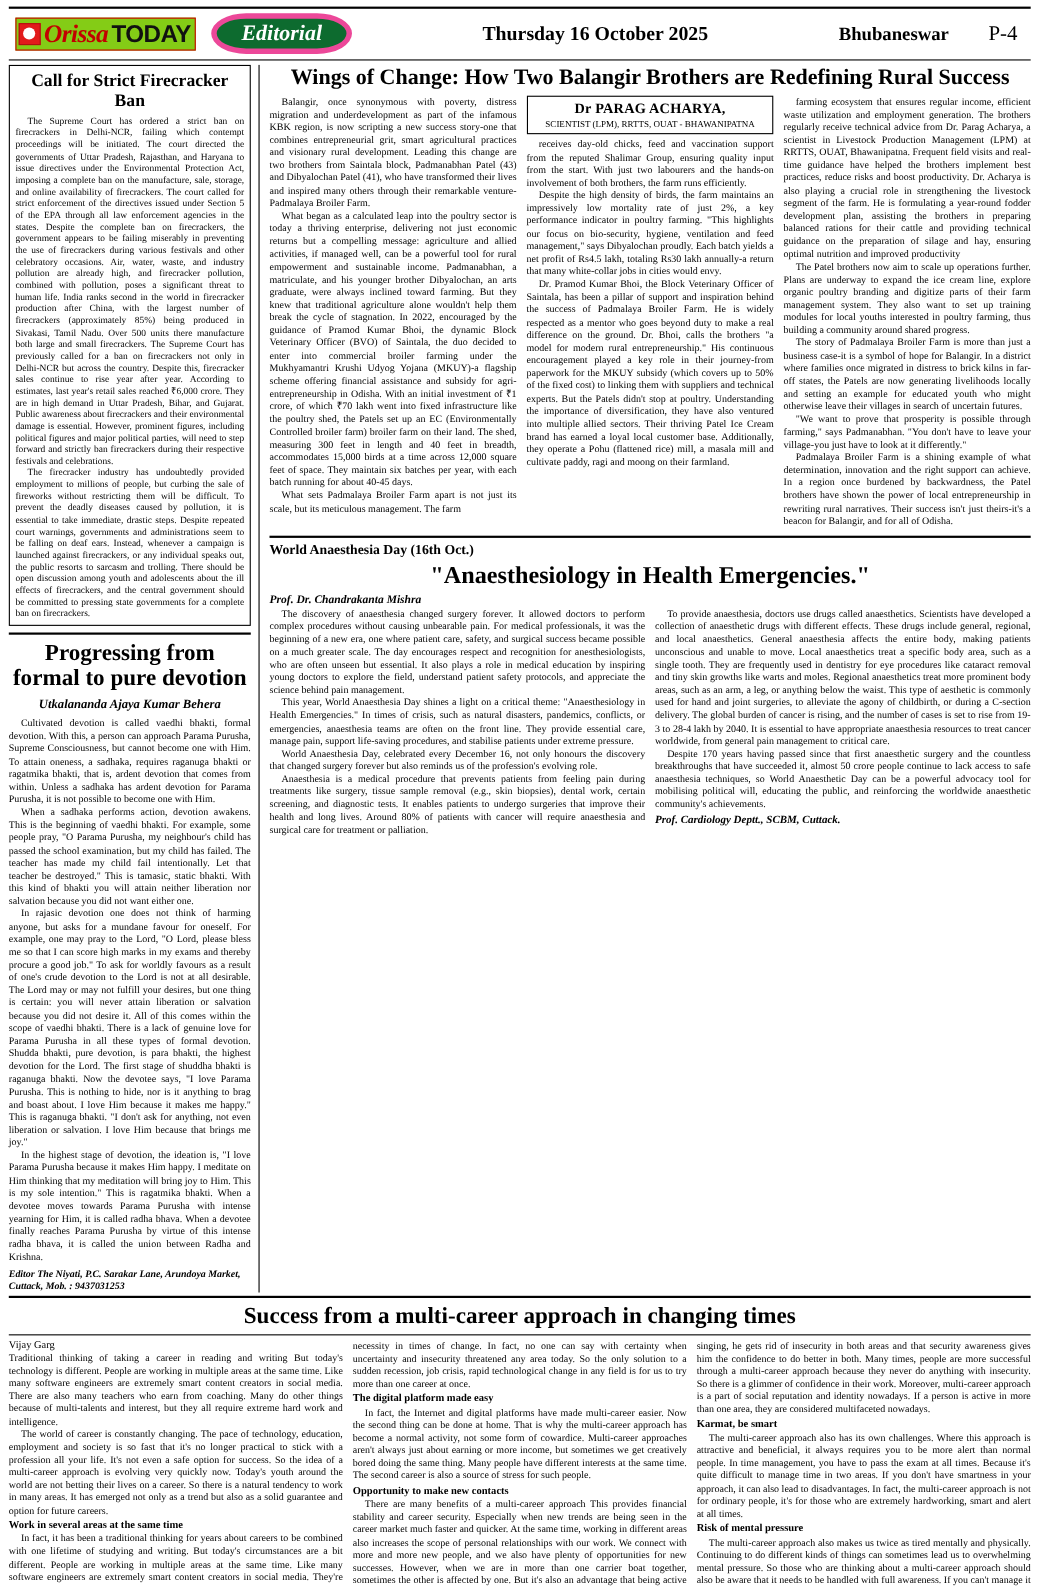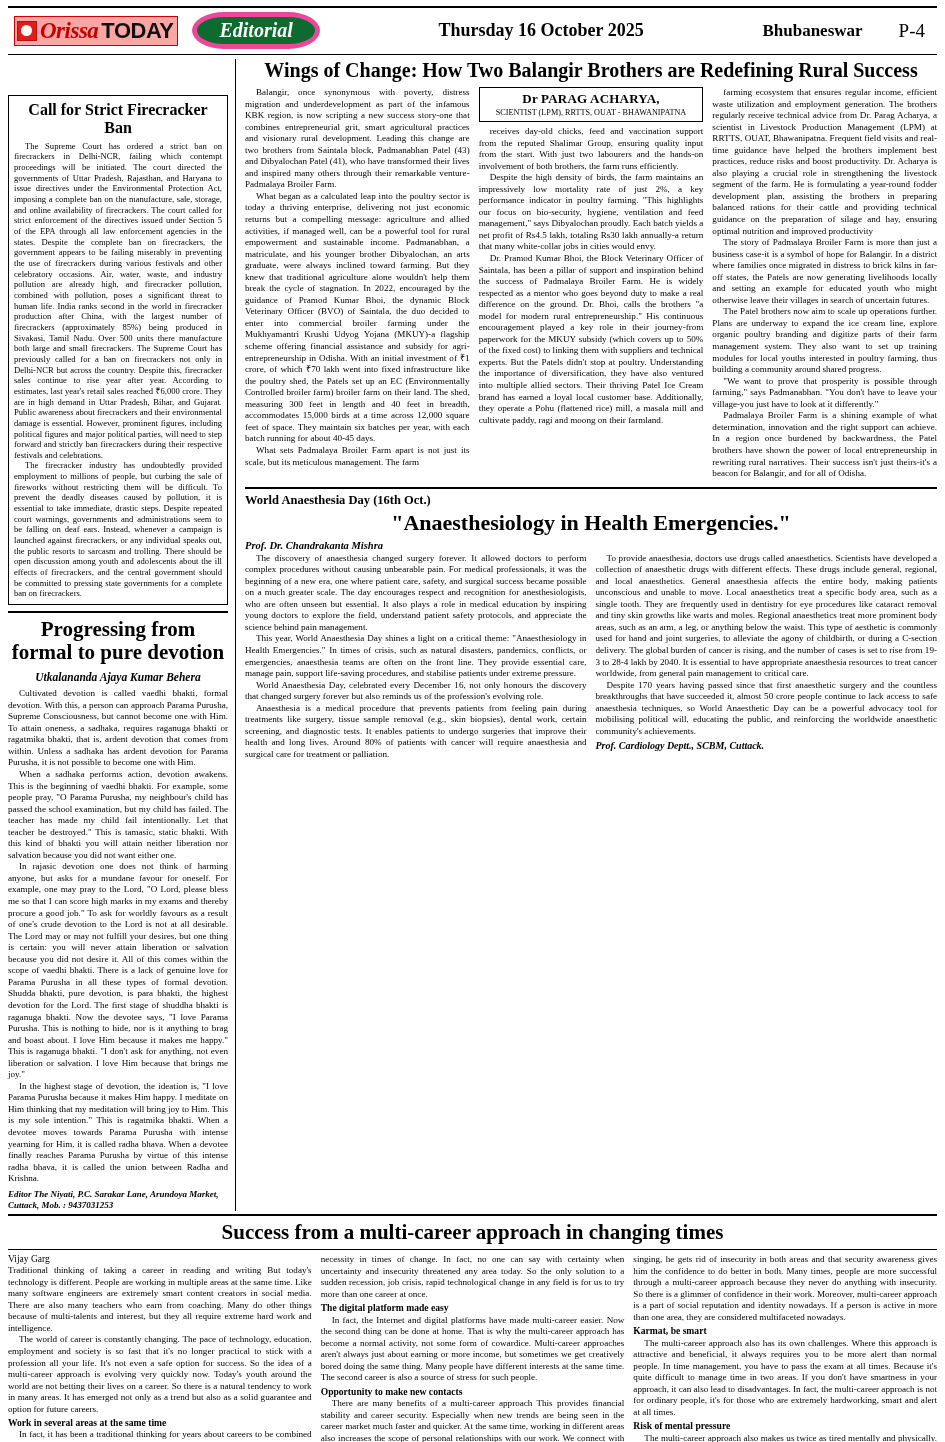--- a/index.html
+++ b/index.html
@@ -28,21 +28,21 @@
     padding: 4px 6px 5px 6px;
     display: flex;
     align-items: center;
     gap: 14px;
   }
   .logo-box {
     display: flex;
     align-items: center;
     border: 1px solid #c00;
     padding: 1px 4px 1px 2px;
-    background: #fca5a5;
+    background: #84cc16;
   }
   .logo-flag {
     width: 18px; height: 18px;
     background: #e21b1b;
     margin-right: 3px;
     position: relative;
     border: 1px solid #b31111;
   }
   .logo-flag:after {
     content: "";
@@ -128,21 +128,20 @@
     hyphens: auto;
   }
   .article-body p { margin: 0; text-indent: 11px; }
   .article-body p.noindent { text-indent: 0; }
 
   
   .firecracker-box {
     border: 1px solid #000;
     padding: 4px 5px 5px 5px;
     box-sizing: border-box;
-    margin-top: 36px;
   }
   .firecracker-box .article-body { font-size: 8.6px; line-height: 1.24; }
 
   .left-divider { border-top: 2px solid #000; margin: 6px 0 5px 0; }
 
   .devotion-title {
     font-size: 21px;
     font-weight: bold;
     text-align: center;
     line-height: 1.1;
@@ -299,22 +298,22 @@
             </div>
             <div class="article-body">
               <p>receives day-old chicks, feed and vaccination support from the reputed Shalimar Group, ensuring quality input from the start. With just two labourers and the hands-on involvement of both brothers, the farm runs efficiently.</p>
               <p>Despite the high density of birds, the farm maintains an impressively low mortality rate of just 2%, a key performance indicator in poultry farming. "This highlights our focus on bio-security, hygiene, ventilation and feed management," says Dibyalochan proudly. Each batch yields a net profit of Rs4.5 lakh, totaling Rs30 lakh annually-a return that many white-collar jobs in cities would envy.</p>
               <p>Dr. Pramod Kumar Bhoi, the Block Veterinary Officer of Saintala, has been a pillar of support and inspiration behind the success of Padmalaya Broiler Farm. He is widely respected as a mentor who goes beyond duty to make a real difference on the ground. Dr. Bhoi, calls the brothers "a model for modern rural entrepreneurship." His continuous encouragement played a key role in their journey-from paperwork for the MKUY subsidy (which covers up to 50% of the fixed cost) to linking them with suppliers and technical experts. But the Patels didn't stop at poultry. Understanding the importance of diversification, they have also ventured into multiple allied sectors. Their thriving Patel Ice Cream brand has earned a loyal local customer base. Additionally, they operate a Pohu (flattened rice) mill, a masala mill and cultivate paddy, ragi and moong on their farmland.</p>
             </div>
           </div>
           <div>
             <div class="article-body">
               <p>farming ecosystem that ensures regular income, efficient waste utilization and employment generation. The brothers regularly receive technical advice from Dr. Parag Acharya, a scientist in Livestock Production Management (LPM) at RRTTS, OUAT, Bhawanipatna. Frequent field visits and real-time guidance have helped the brothers implement best practices, reduce risks and boost productivity. Dr. Acharya is also playing a crucial role in strengthening the livestock segment of the farm. He is formulating a year-round fodder development plan, assisting the brothers in preparing balanced rations for their cattle and providing technical guidance on the preparation of silage and hay, ensuring optimal nutrition and improved productivity</p>
+              <p>The Patel brothers now aim to scale up operations further. Plans are underway to expand the ice cream line, explore organic poultry branding and digitize parts of their farm management system. They also want to set up training modules for local youths interested in poultry farming, thus building a community around shared progress.</p>
               <p>The story of Padmalaya Broiler Farm is more than just a business case-it is a symbol of hope for Balangir. In a district where families once migrated in distress to brick kilns in far-off states, the Patels are now generating livelihoods locally and setting an example for educated youth who might otherwise leave their villages in search of uncertain futures.</p>
-              <p>The Patel brothers now aim to scale up operations further. Plans are underway to expand the ice cream line, explore organic poultry branding and digitize parts of their farm management system. They also want to set up training modules for local youths interested in poultry farming, thus building a community around shared progress.</p>
               <p>"We want to prove that prosperity is possible through farming," says Padmanabhan. "You don't have to leave your village-you just have to look at it differently."</p>
               <p>Padmalaya Broiler Farm is a shining example of what determination, innovation and the right support can achieve. In a region once burdened by backwardness, the Patel brothers have shown the power of local entrepreneurship in rewriting rural narratives. Their success isn't just theirs-it's a beacon for Balangir, and for all of Odisha.</p>
             </div>
           </div>
         </div>
       </div>
 
       <div class="section-rule"></div>
 
       <div>

